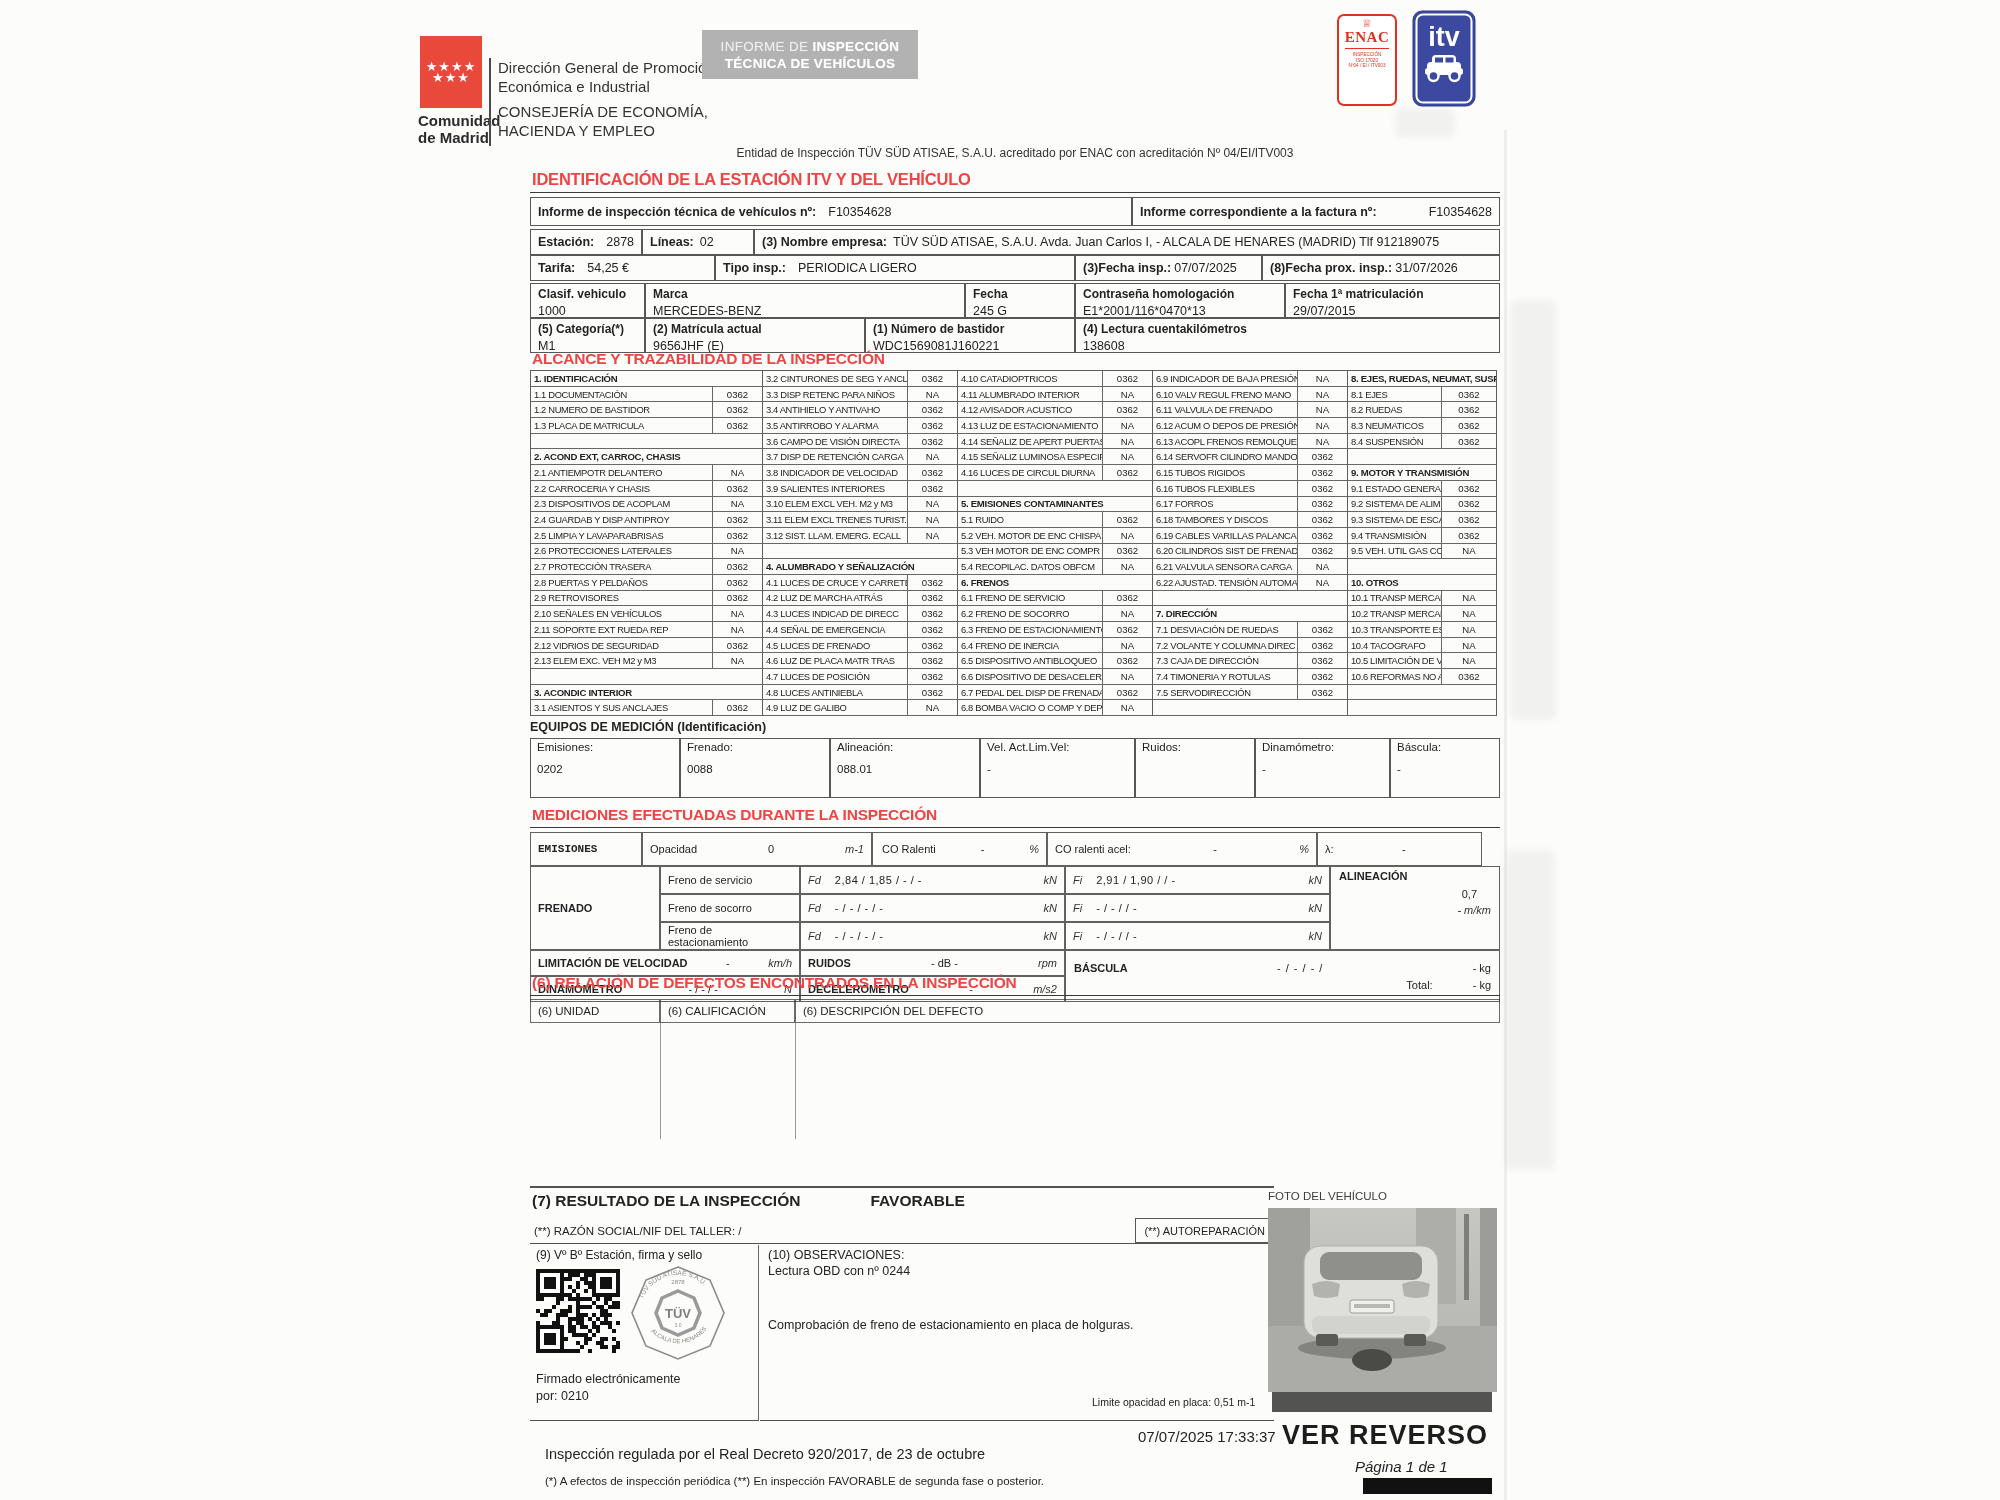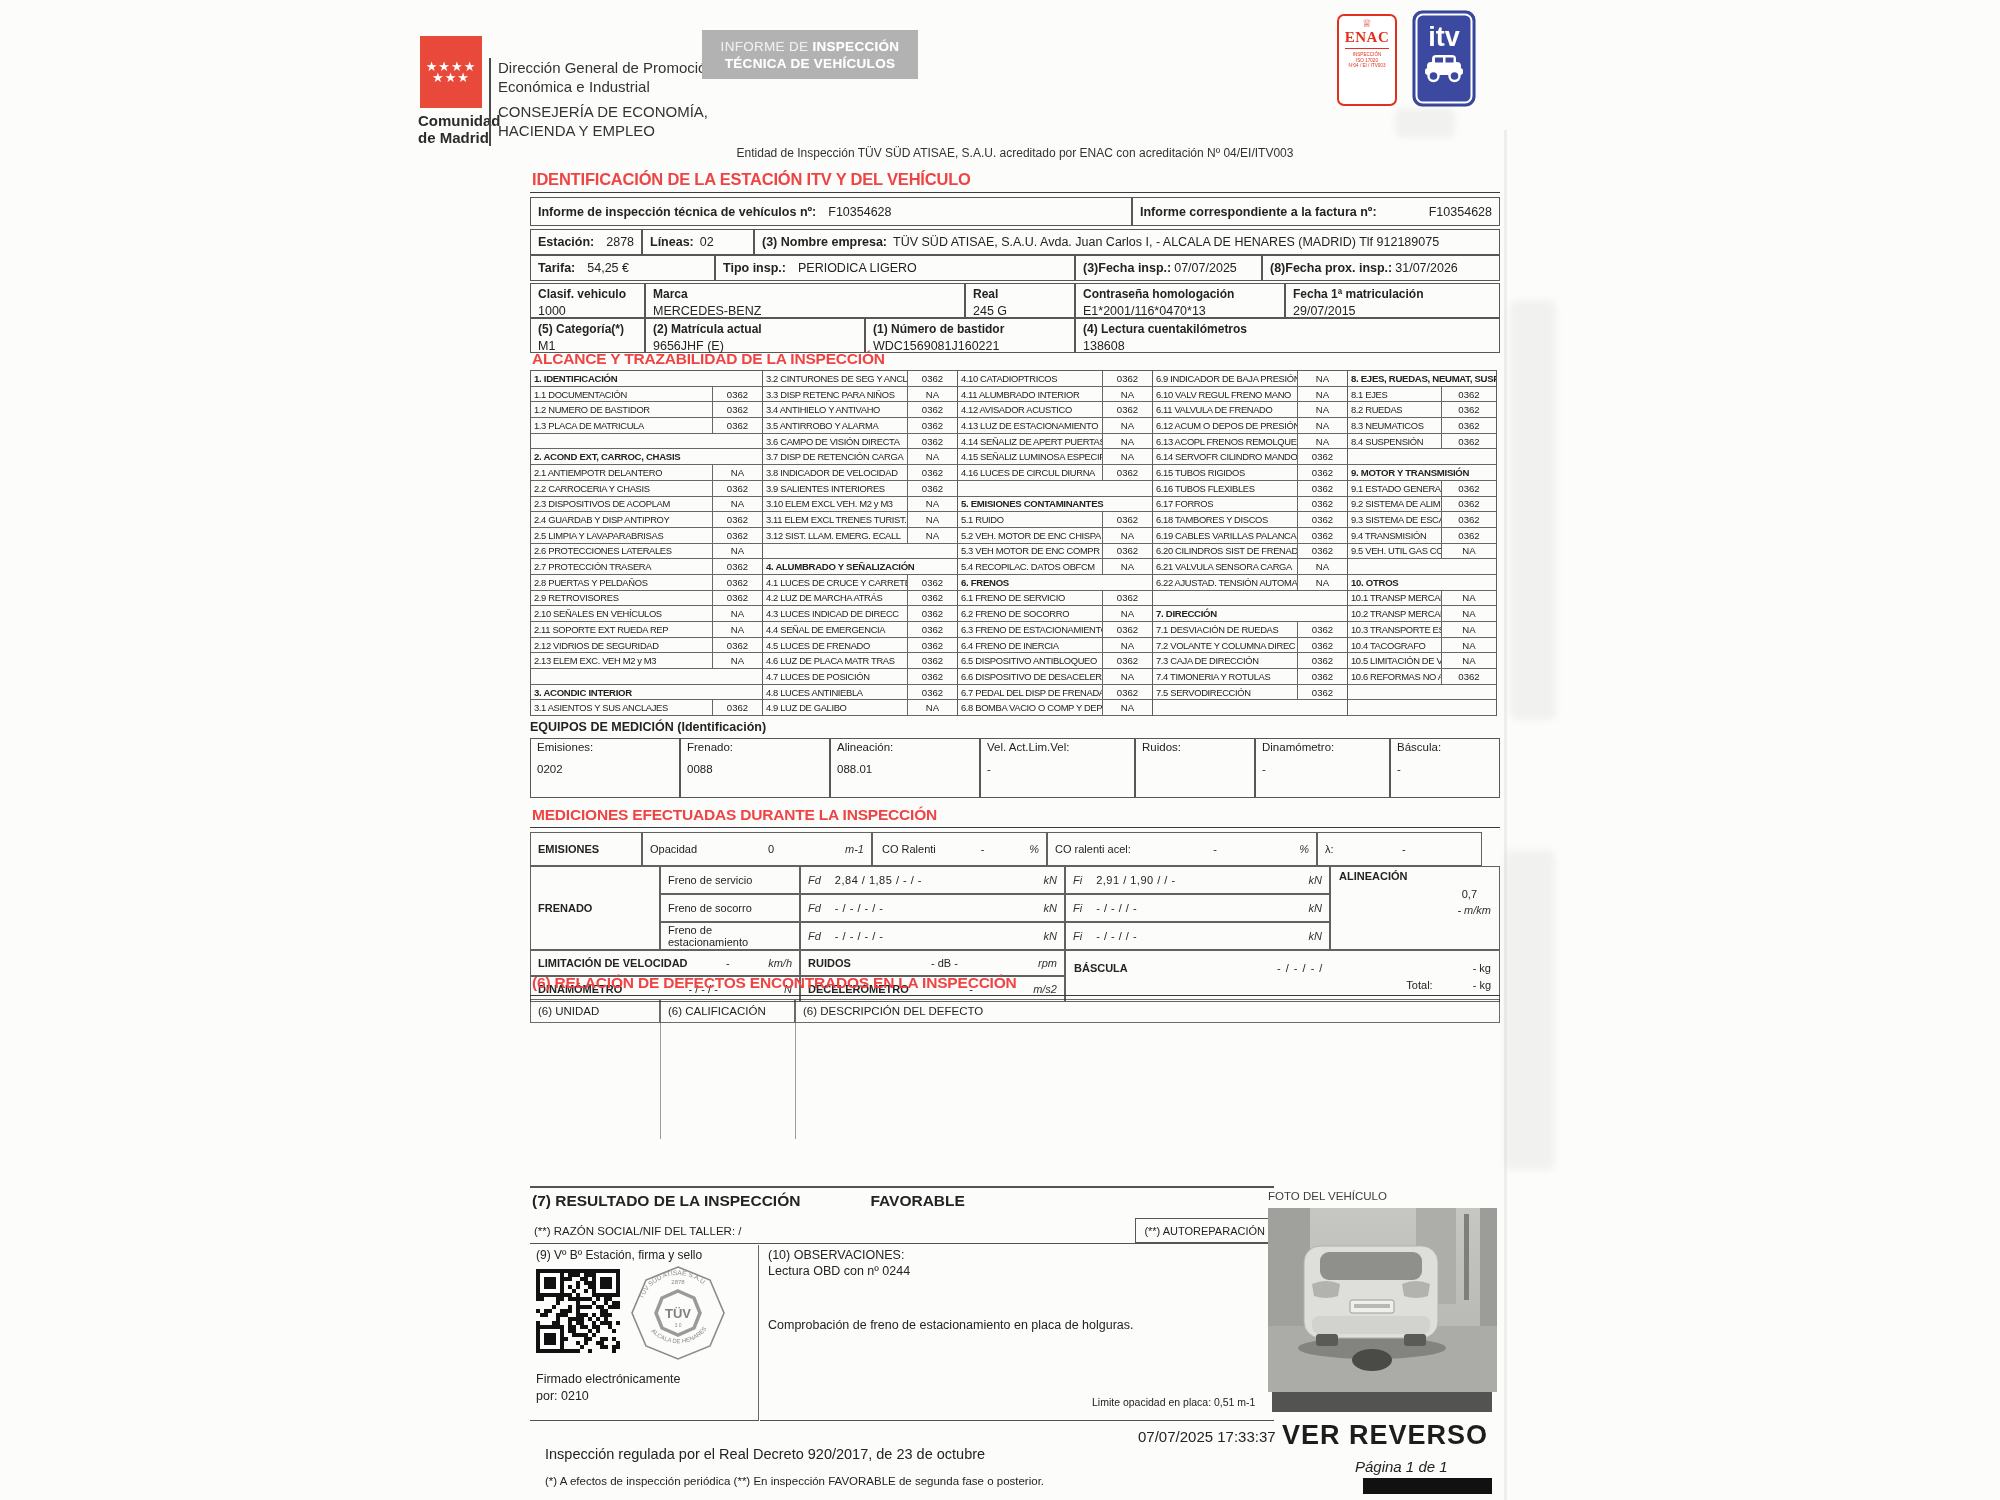--- a/index.html
+++ b/index.html
@@ -205,21 +205,21 @@
   <div class="abs trow" style="top:283px; height:35px;">
     <div class="tcell2" style="width:115px;">
       <span class="lab">Clasif. vehiculo</span>
       <span class="val">1000</span>
     </div>
     <div class="tcell2" style="width:320px;">
       <span class="lab">Marca</span>
       <span class="val">MERCEDES-BENZ</span>
     </div>
     <div class="tcell2" style="width:110px;">
-      <span class="lab">Real</span>
+      <span class="lab">Fecha</span>
       <span class="val">245 G</span>
     </div>
     <div class="tcell2" style="width:210px;">
       <span class="lab">Contraseña homologación</span>
       <span class="val">E1*2001/116*0470*13</span>
     </div>
     <div class="tcell2" style="width:215px;">
       <span class="lab">Fecha 1ª matriculación</span>
       <span class="val">29/07/2015</span>
     </div>
@@ -666,21 +666,21 @@
       </div>
       <div class="equip-cell" style="width: 110px;">
         <div class="lab">Báscula:</div>
         <div class="val">-</div>
       </div>
     </div>
 
   <div class="abs sec-title" id="meas-title" style="font-size:15.5px;">MEDICIONES EFECTUADAS DURANTE LA INSPECCIÓN</div>
   <div class="abs" id="meas">
     <div class="m-row" style="height:34px;">
-      <div class="m-cell m-b" style="width:112px;">EMISIONES</div>
+      <div class="m-cell m-b" style="width:112px;font-family:Liberation Mono, monospace;">EMISIONES</div>
       <div class="m-cell" style="width:230px;">
         <span>Opacidad</span>
         <span class="mv">0</span>
         <span class="mu">m-1</span>
       </div>
       <div class="m-cell" style="width:175px;padding-left:9px;">
         <span>CO Ralenti</span>
         <span class="mv">-</span>
         <span class="mu">%</span>
       </div>

